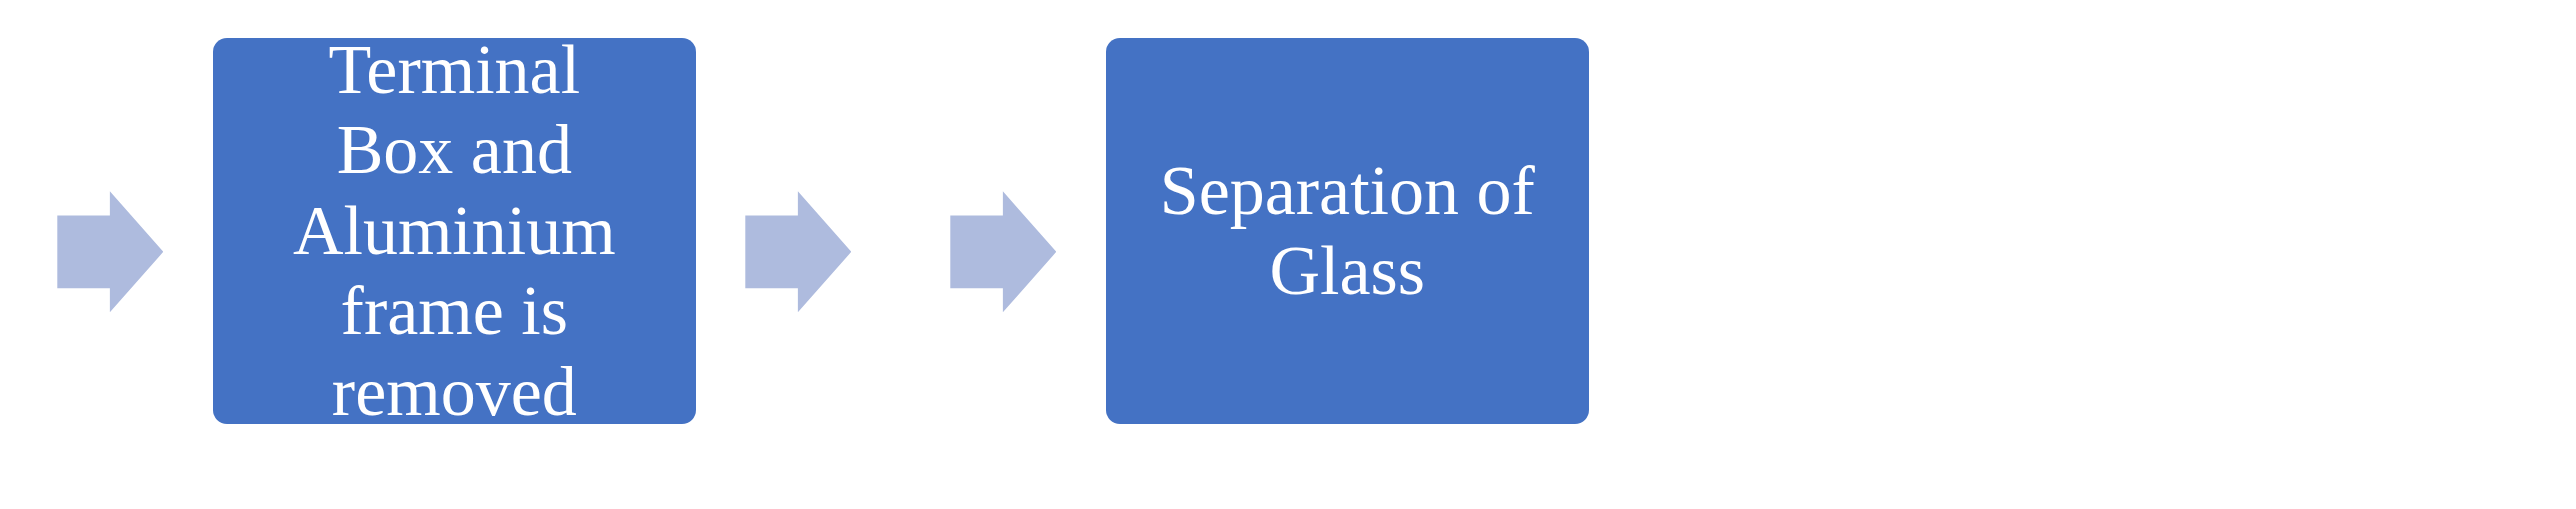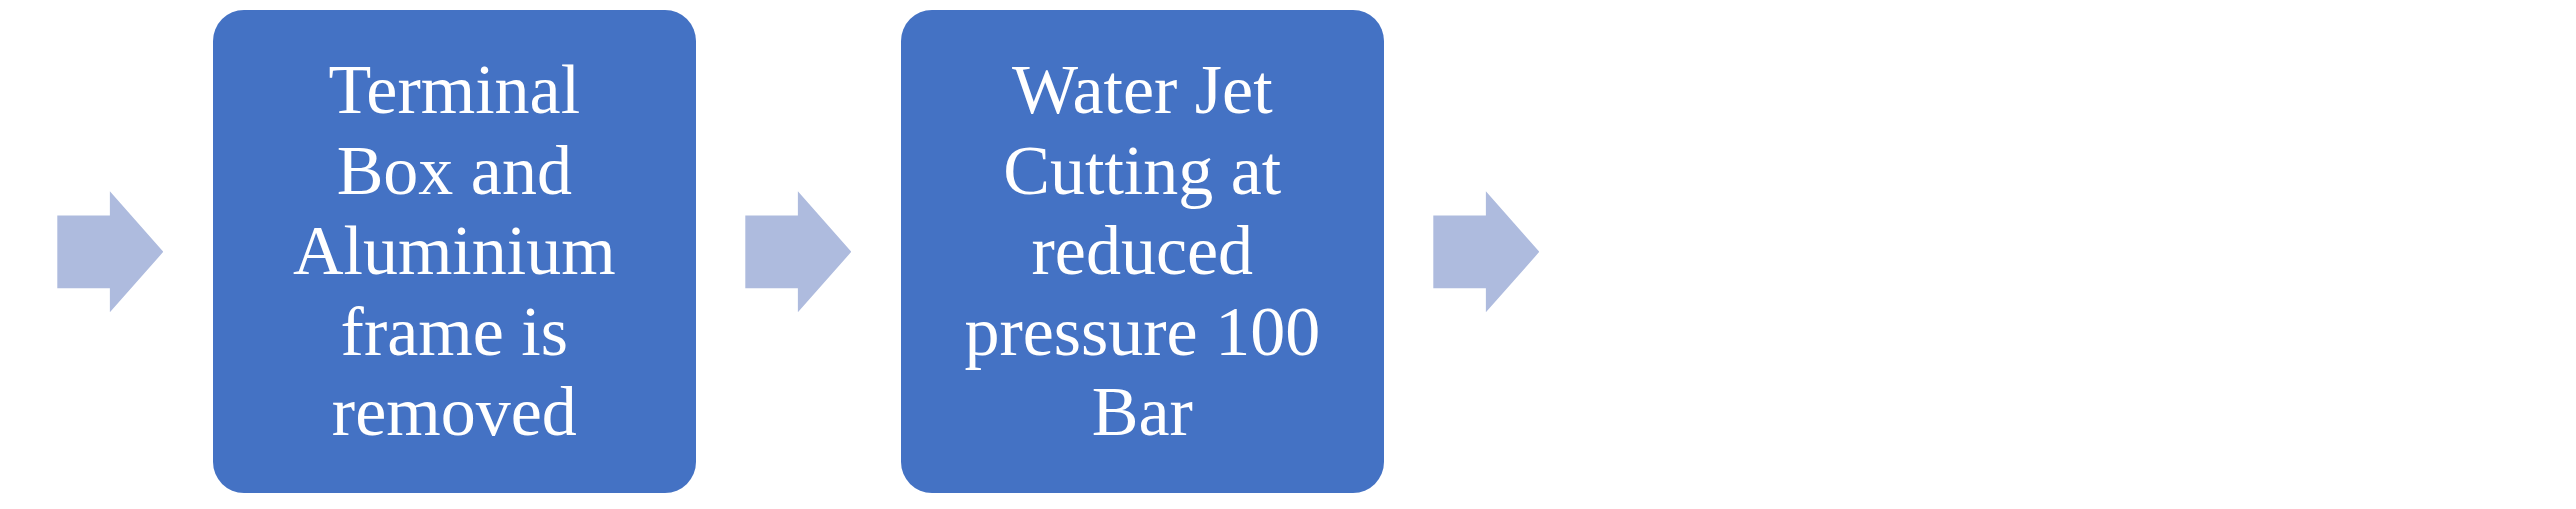--- a/index.html
+++ b/index.html
@@ -19,27 +19,28 @@
   .flow {
     box-sizing: border-box;
     width: 2576px;
     height: 510px;
     padding: 10px 20px 16.3px 7.8px;
     display: flex;
     align-items: stretch;
   }
   .step {
     flex: 0 0 483px;
-    height: 483px;
+    height: 386px;
     background: var(--box-color);
-    border-radius: 31px;
+    border-radius: 14px;
     display: flex;
     align-items: center;
     justify-content: center;
     text-align: center;
+    margin-top: 28px;
   }
   .step-label {
     color: var(--text-color);
     font-size: 70px;
     line-height: 1.15;
     white-space: pre-line;
     padding: 0 14px;
   }
   .arrow-gap {
     flex: 0 0 205px;
@@ -69,27 +70,24 @@
 Box and
 Aluminium
 frame is
 removed</span>
   </div>
 
   <div class="arrow-gap">
     <div class="arrow"></div>
   </div>
 
-  <div class="step">
-    <span class="step-label">Water Jet
-Cutting at
-reduced
-pressure 100
-Bar</span>
-  </div>
 
   <div class="arrow-gap">
     <div class="arrow"></div>
   </div>
 
+  <div class="step">
+    <span class="step-label">Separation of
+Glass</span>
+  </div>
 
 </div>
 
 
 </body></html>

